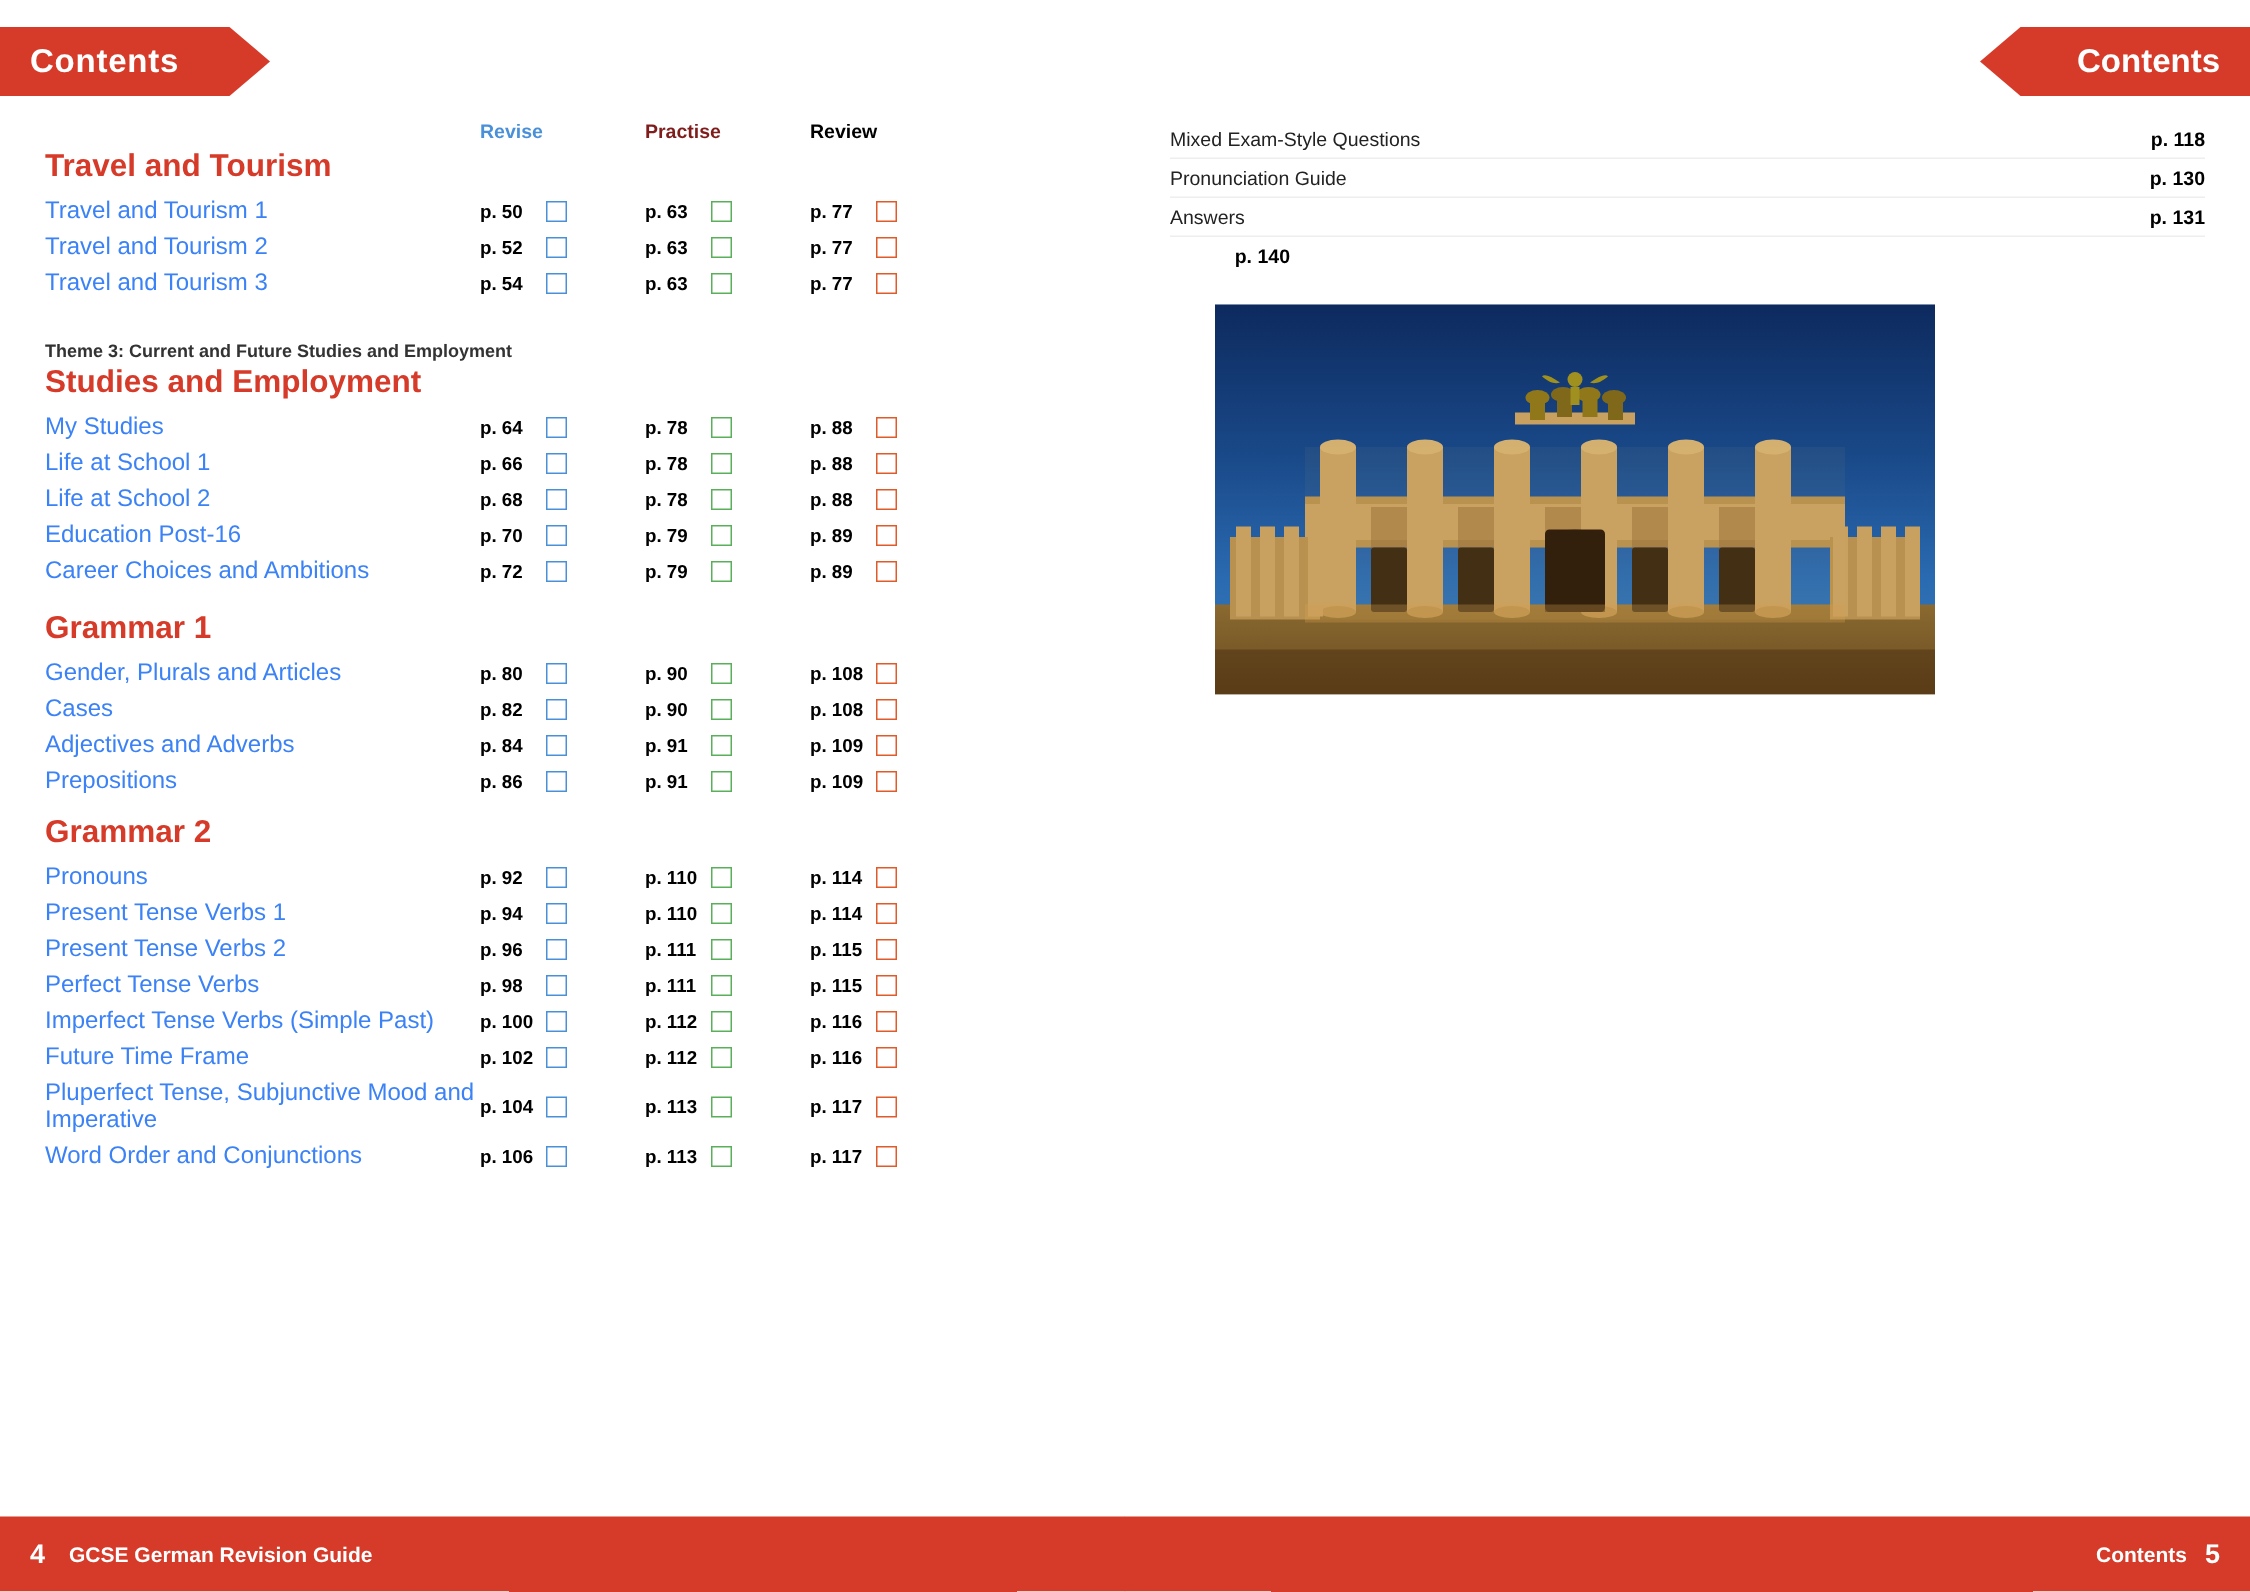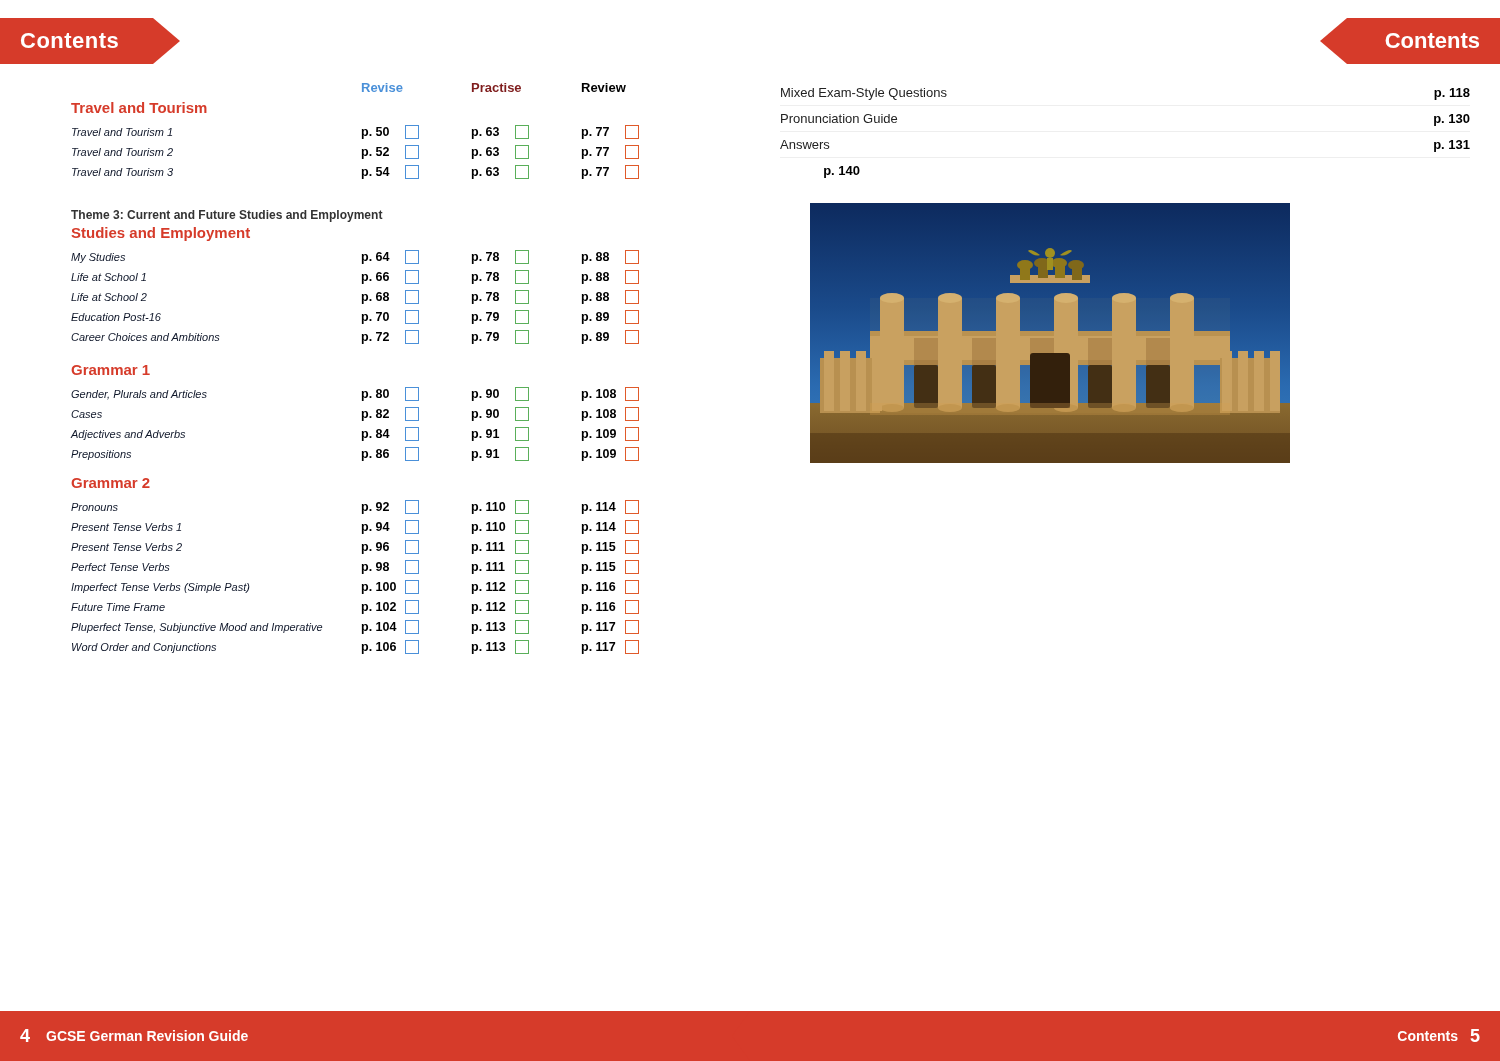--- a/index.html
+++ b/index.html
@@ -34,21 +34,20 @@
     }
     .header-banner-left span {
       color: #fff;
       font-size: 22px;
       font-weight: bold;
       letter-spacing: 0.5px;
     }
 
     .left-content {
       padding: 80px 30px 40px 30px;
-      margin-left: 41px;
     }
 
     .col-headers {
       display: flex;
       align-items: center;
       margin-bottom: 4px;
       margin-left: 290px;
     }
     .col-header {
       width: 110px;
@@ -62,37 +61,36 @@
 
     .section-theme {
       font-size: 12px;
       font-weight: bold;
       color: #333;
       margin-top: 12px;
       margin-bottom: 2px;
     }
 
     .section-title {
-      font-size: 15px;
+      font-size: 21px;
       font-weight: bold;
       color: #d63b2a;
       margin-bottom: 6px;
     }
 
     .content-row {
       display: flex;
       align-items: center;
       padding: 3px 0;
       border: none;
     }
     .row-label {
       width: 290px;
-      font-size: 11px;
-      color: #0f172a;
-      font-style: italic;
+      font-size: 16px;
+      color: #3b82f6;
     }
     .row-cells {
       display: flex;
       align-items: flex-end;
     }
     .cell-group {
       width: 110px;
       display: flex;
       align-items: center;
       gap: 6px;

